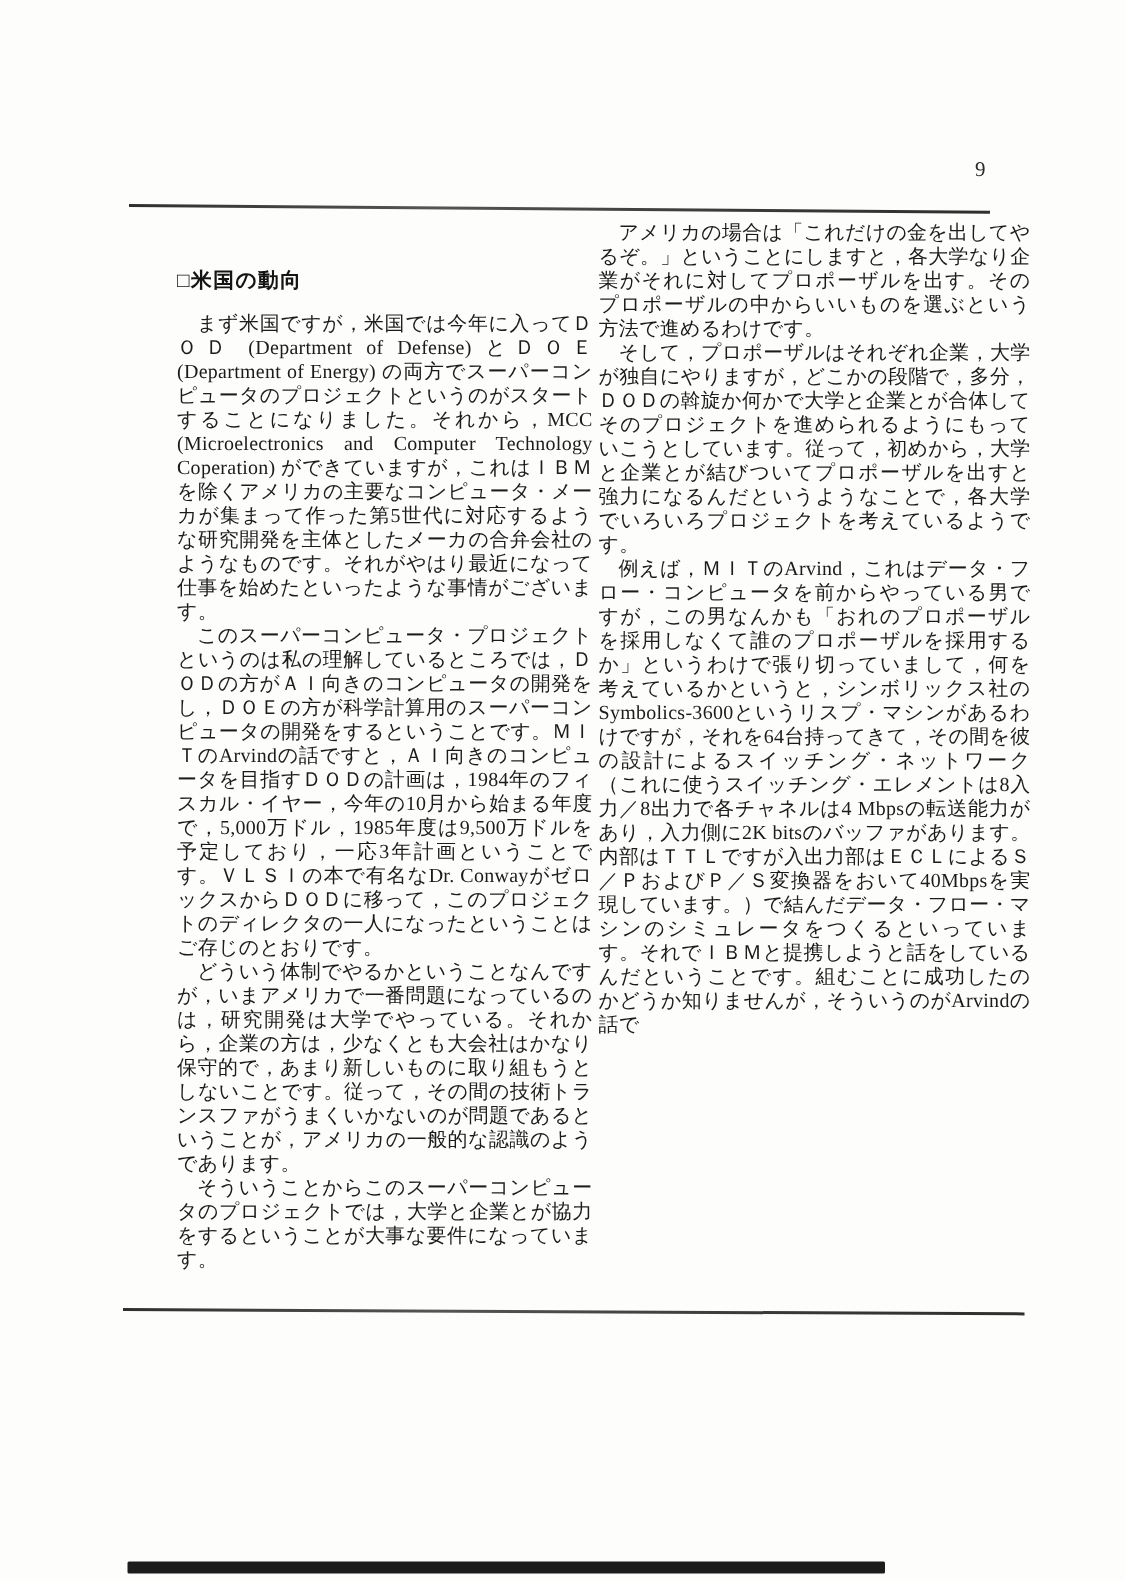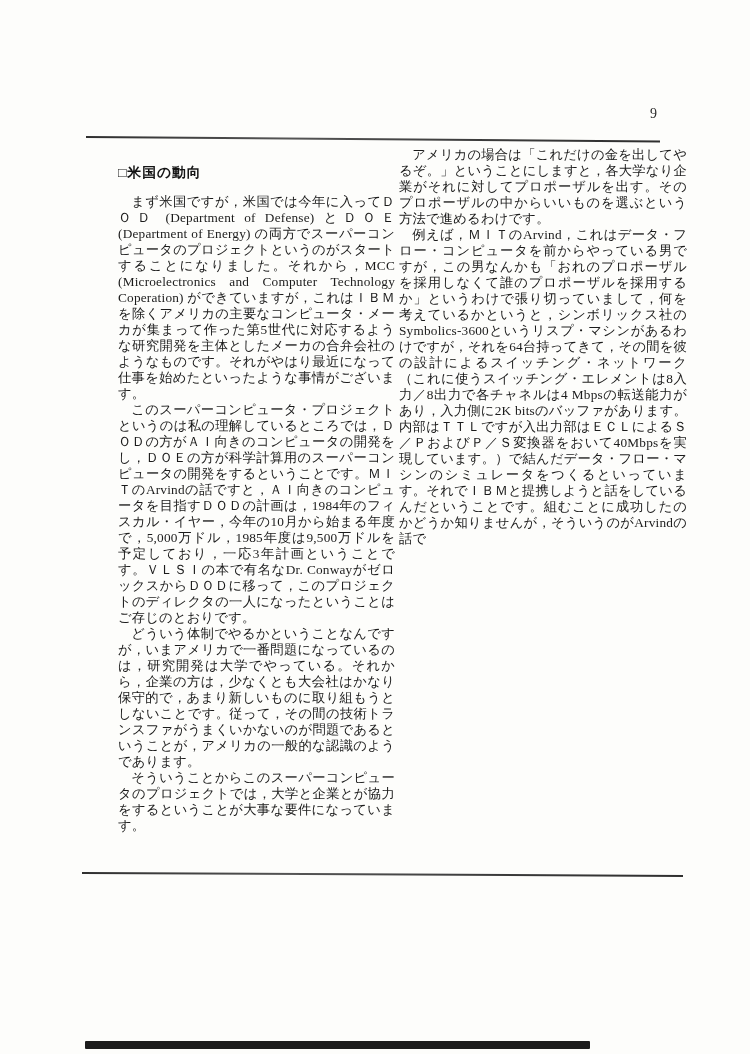--- a/index.html
+++ b/index.html
@@ -47,21 +47,21 @@
     font-size: 13.3px;
     line-height: 16px;
     letter-spacing: 0.2px;
   }
   .col p {
     margin: 0;
     text-indent: 1em;
   }
   .col-left {
     left: 118px;
-    top: 165px;
+    top: 179px;
     width: 277px;
   }
   .col-right {
     left: 399px;
     top: 147px;
     width: 288px;
   }
   .heading {
     font-size: 13.8px;
     font-weight: bold;
@@ -91,20 +91,21 @@
   <div class="col col-left">
     <h2 class="heading">□米国の動向</h2>
     <p>まず米国ですが，米国では今年に入ってＤＯＤ (Department of Defense) とＤＯＥ (Department of Energy) の両方でスーパーコンピュータのプロジェクトというのがスタートすることになりました。それから，MCC (Microelectronics and Computer Technology Coperation) ができていますが，これはＩＢＭを除くアメリカの主要なコンピュータ・メーカが集まって作った第5世代に対応するような研究開発を主体としたメーカの合弁会社のようなものです。それがやはり最近になって仕事を始めたといったような事情がございます。</p>
     <p>このスーパーコンピュータ・プロジェクトというのは私の理解しているところでは，ＤＯＤの方がＡＩ向きのコンピュータの開発をし，ＤＯＥの方が科学計算用のスーパーコンピュータの開発をするということです。ＭＩＴのArvindの話ですと，ＡＩ向きのコンピュータを目指すＤＯＤの計画は，1984年のフィスカル・イヤー，今年の10月から始まる年度で，5,000万ドル，1985年度は9,500万ドルを予定しており，一応3年計画ということです。ＶＬＳＩの本で有名なDr. ConwayがゼロックスからＤＯＤに移って，このプロジェクトのディレクタの一人になったということはご存じのとおりです。</p>
     <p>どういう体制でやるかということなんですが，いまアメリカで一番問題になっているのは，研究開発は大学でやっている。それから，企業の方は，少なくとも大会社はかなり保守的で，あまり新しいものに取り組もうとしないことです。従って，その間の技術トランスファがうまくいかないのが問題であるということが，アメリカの一般的な認識のようであります。</p>
     <p>そういうことからこのスーパーコンピュータのプロジェクトでは，大学と企業とが協力をするということが大事な要件になっています。</p>
   </div>
 
   <div class="col col-right">
     <p>アメリカの場合は「これだけの金を出してやるぞ。」ということにしますと，各大学なり企業がそれに対してプロポーザルを出す。そのプロポーザルの中からいいものを選ぶという方法で進めるわけです。</p>
+    <p>そして，プロポーザルはそれぞれ企業，大学が独自にやりますが，どこかの段階で，多分，ＤＯＤの斡旋か何かで大学と企業とが合体してそのプロジェクトを進められるようにもっていこうとしています。従って，初めから，大学と企業とが結びついてプロポーザルを出すと強力になるんだというようなことで，各大学でいろいろプロジェクトを考えているようです。</p>
     <p>例えば，ＭＩＴのArvind，これはデータ・フロー・コンピュータを前からやっている男ですが，この男なんかも「おれのプロポーザルを採用しなくて誰のプロポーザルを採用するか」というわけで張り切っていまして，何を考えているかというと，シンボリックス社のSymbolics-3600というリスプ・マシンがあるわけですが，それを64台持ってきて，その間を彼の設計によるスイッチング・ネットワーク（これに使うスイッチング・エレメントは8入力／8出力で各チャネルは4 Mbpsの転送能力があり，入力側に2K bitsのバッファがあります。内部はＴＴＬですが入出力部はＥＣＬによるＳ／ＰおよびＰ／Ｓ変換器をおいて40Mbpsを実現しています。）で結んだデータ・フロー・マシンのシミュレータをつくるといっています。それでＩＢＭと提携しようと話をしているんだということです。組むことに成功したのかどうか知りませんが，そういうのがArvindの話で</p>
   </div>
 
   <div class="rule rule-bottom"></div>
 
   <div class="scan-bar"></div>
 
 </div>
 
 </body></html>

